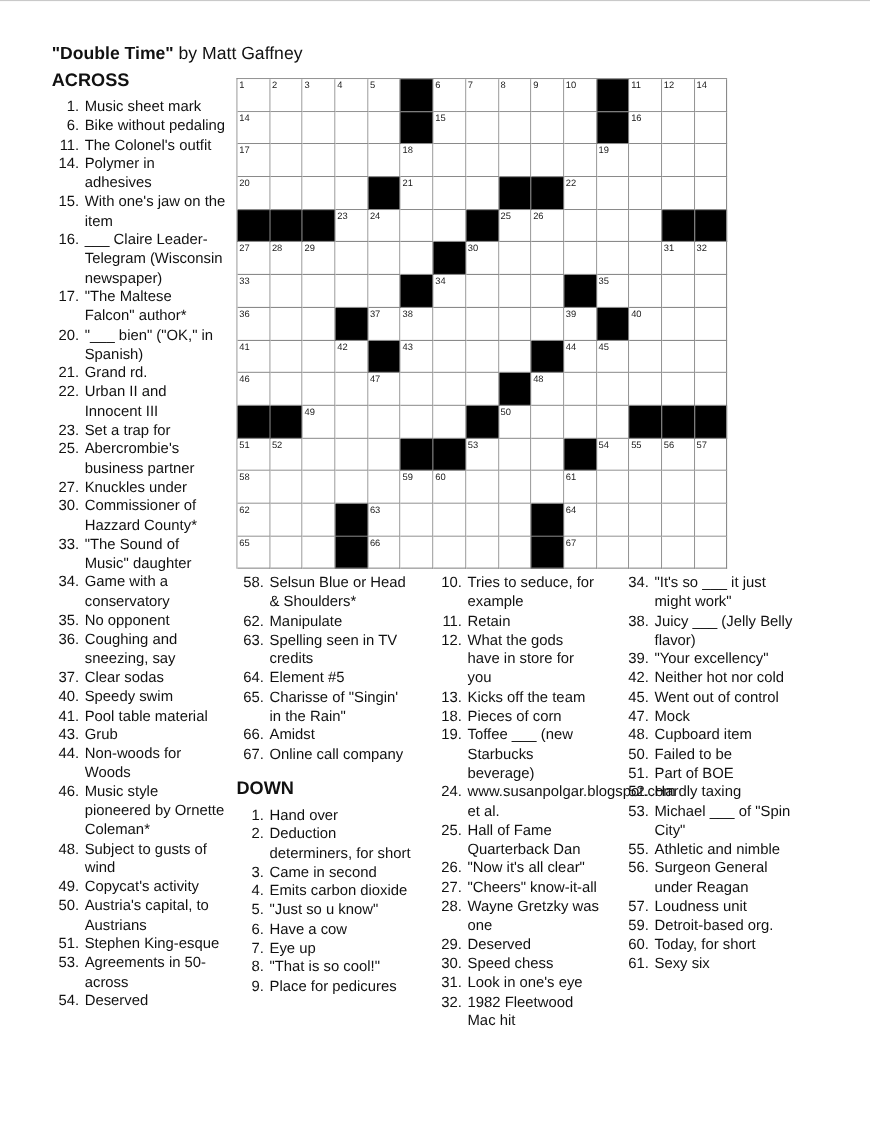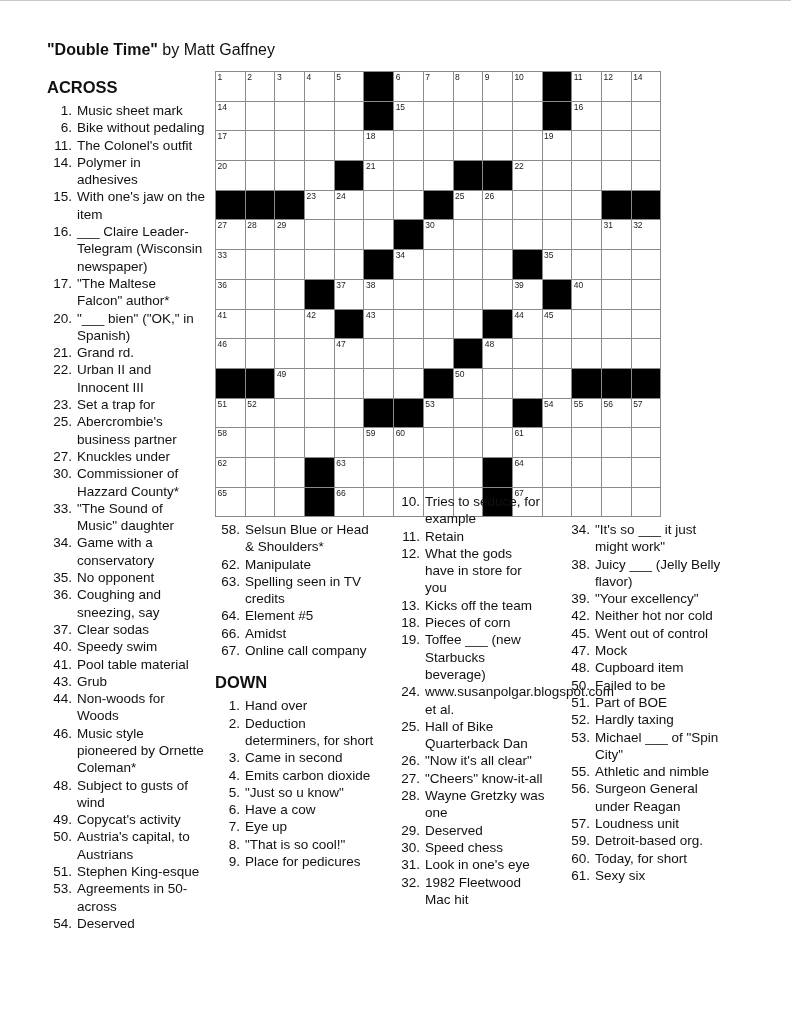--- a/index.html
+++ b/index.html
@@ -3,31 +3,31 @@
 <meta charset="utf-8">
 <style>
   html,body{margin:0;padding:0;}
   body{
     width:791px;height:1024px;background:#ffffff;position:relative;overflow:hidden;
     font-family:"Liberation Sans", sans-serif;color:#111111;
     border-top:1px solid #c9c9c9;box-sizing:border-box;
   }
   .title{position:absolute;left:47px;top:40px;font-size:16px;white-space:nowrap;}
   .title b{font-weight:bold;}
-  .sec-header{font-size:16.5px;font-weight:bold;margin:14px 0 5px 0;line-height:20px;}
+  .sec-header{font-size:16.5px;font-weight:bold;margin:0 0 5px 0;line-height:20px;}
   .col{position:absolute;}
   .clue{display:flex;align-items:flex-start;font-size:13.5px;line-height:17.3px;}
   .cnum{width:30px;min-width:30px;text-align:right;padding-right:5px;box-sizing:border-box;}
   .ctext{display:block;}
   #col1{left:47px;top:62px;width:168px;}
   #col1 .ctext{width:128px;}
   #col2{left:215px;top:520px;width:170px;}
   #col2 .ctext{width:130px;}
   #col2 .sec-header{margin:13px 0 5px 0;}
-  #col3{left:395px;top:492px;width:160px;}
+  #col3{left:395px;top:520px;width:160px;}
   #col3 .ctext{width:120px;}
   #col4{left:565px;top:520px;width:170px;}
   #col4 .ctext{width:130px;}
   #grid{
     position:absolute;left:215px;top:70px;
     display:grid;grid-template-columns:repeat(15,29.7px);grid-auto-rows:29.7px;
     border-top:1px solid #8a8a8a;border-left:1px solid #8a8a8a;background:#ffffff;
   }
   .cell{
     box-sizing:border-box;position:relative;background:#ffffff;
@@ -541,20 +541,24 @@
       </div>
       <div class="clue">
         <span class="cnum">63.</span>
         <span class="ctext">Spelling seen in TV credits</span>
       </div>
       <div class="clue">
         <span class="cnum">64.</span>
         <span class="ctext">Element #5</span>
       </div>
       <div class="clue">
+        <span class="cnum">65.</span>
+        <span class="ctext">Charisse of "Singin' in the Rain"</span>
+      </div>
+      <div class="clue">
         <span class="cnum">66.</span>
         <span class="ctext">Amidst</span>
       </div>
       <div class="clue">
         <span class="cnum">67.</span>
         <span class="ctext">Online call company</span>
       </div>
     </div>
   <h2 class="sec-header">DOWN</h2>
   <div id="col2-down-list">
@@ -622,21 +626,21 @@
       <div class="clue">
         <span class="cnum">19.</span>
         <span class="ctext">Toffee ___ (new Starbucks beverage)</span>
       </div>
       <div class="clue">
         <span class="cnum">24.</span>
         <span class="ctext">www.susanpolgar.blogspot.com et al.</span>
       </div>
       <div class="clue">
         <span class="cnum">25.</span>
-        <span class="ctext">Hall of Bike Quarterback Dan</span>
+        <span class="ctext">Hall of Fame Quarterback Dan</span>
       </div>
       <div class="clue">
         <span class="cnum">26.</span>
         <span class="ctext">"Now it's all clear"</span>
       </div>
       <div class="clue">
         <span class="cnum">27.</span>
         <span class="ctext">"Cheers" know-it-all</span>
       </div>
       <div class="clue">

